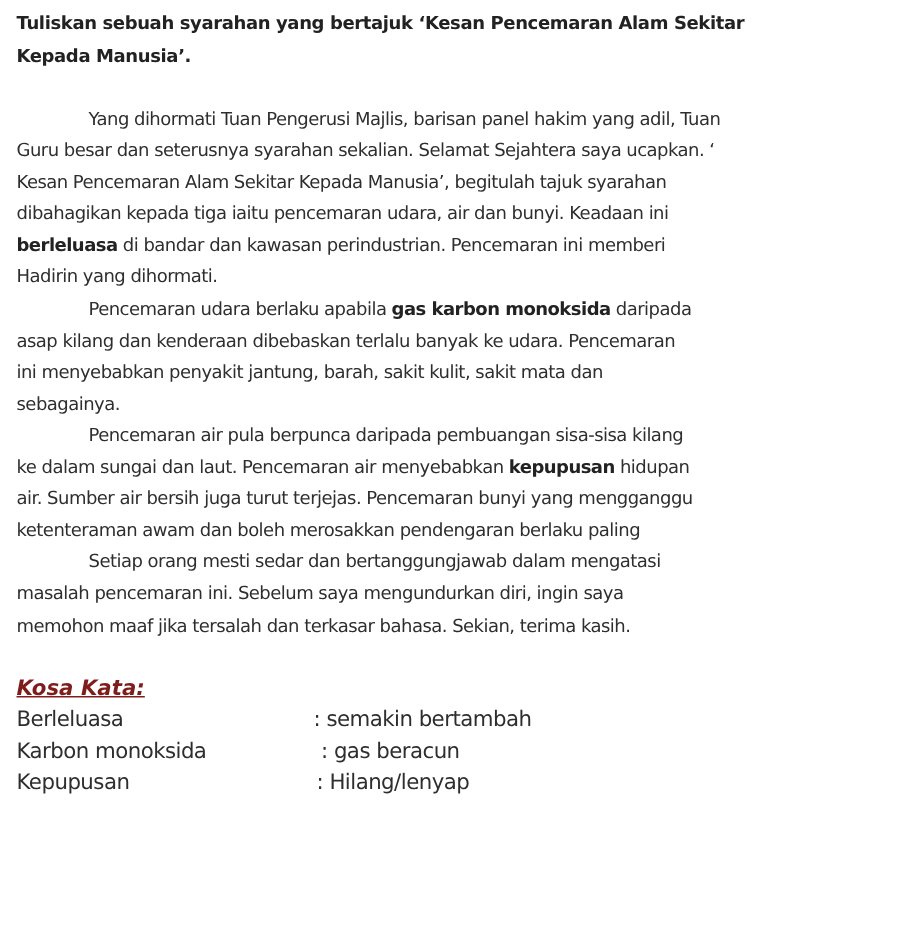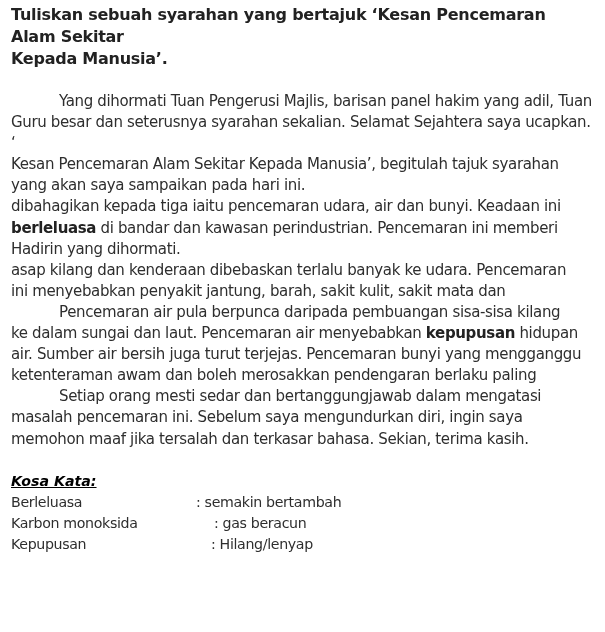--- a/index.html
+++ b/index.html
@@ -13,46 +13,46 @@
       overflow: hidden;
       font-family: "DejaVu Sans", "Liberation Sans", sans-serif;
       color: #2a2a2a;
     }
     .page {
       position: relative;
       padding: 0 10px 0 11px;
     }
     .title {
       font-weight: bold;
-      font-size: 16px;
+      font-size: 12px;
       line-height: 22px;
       margin: 0;
       padding-top: 4px;
       letter-spacing: -0.25px;
       color: #222;
     }
     .body-text {
-      font-size: 15px;
+      font-size: 12px;
       line-height: 21.1px;
       letter-spacing: -0.35px;
       color: #2e2e2e;
       margin: 0;
     }
     .spacer { height: 21px; }
     .para { margin: 0; }
     .indent { display: inline-block; width: 48px; }
     b { font-weight: bold; color: #222; }
     .vocab-heading {
       font-weight: bold;
       font-style: italic;
       text-decoration: underline;
       font-size: 14.2px;
       line-height: 21px;
       margin: 0;
-      color: #000000;
+      color: #7f1d1d;
     }
     .vocab-row {
       position: relative;
       height: 21px;
       font-size: 14.2px;
       line-height: 21px;
       letter-spacing: -0.35px;
       color: #2e2e2e;
     }
     .vocab-term { position: absolute; left: 0; }
@@ -69,32 +69,33 @@
   </div>
 
   <div class="spacer"></div>
 
   <div class="body-text">
 
     <div class="para">
       <div><span class="indent"></span><span>Yang dihormati Tuan Pengerusi Majlis, barisan panel hakim yang adil, Tuan</span></div>
       <div>Guru besar dan seterusnya syarahan sekalian. Selamat Sejahtera saya ucapkan. ‘</div>
       <div>Kesan Pencemaran Alam Sekitar Kepada Manusia’, begitulah tajuk syarahan</div>
-      <div>yang akan saya sampaikan pada hari ini.</div>
     </div>
 
     <div class="para">
       <div>dibahagikan kepada tiga iaitu pencemaran udara, air dan bunyi. Keadaan ini</div>
       <div><b>berleluasa</b><span> di bandar dan kawasan perindustrian. Pencemaran ini memberi</span></div>
       <div>Hadirin yang dihormati.</div>
     </div>
 
     <div class="para">
+      <div><span class="indent"></span><span>Pencemaran udara berlaku apabila </span><b>gas karbon monoksida</b><span> daripada</span></div>
       <div>asap kilang dan kenderaan dibebaskan terlalu banyak ke udara. Pencemaran</div>
       <div>ini menyebabkan penyakit jantung, barah, sakit kulit, sakit mata dan</div>
+      <div>sebagainya.</div>
     </div>
 
     <div class="para">
       <div><span class="indent"></span><span>Pencemaran air pula berpunca daripada pembuangan sisa-sisa kilang</span></div>
       <div><span>ke dalam sungai dan laut. Pencemaran air menyebabkan </span><b>kepupusan</b><span> hidupan</span></div>
       <div>air. Sumber air bersih juga turut terjejas. Pencemaran bunyi yang mengganggu</div>
       <div>ketenteraman awam dan boleh merosakkan pendengaran berlaku paling</div>
     </div>
 
     <div class="para">
@@ -103,21 +104,21 @@
       <div>memohon maaf jika tersalah dan terkasar bahasa. Sekian, terima kasih.</div>
     </div>
   </div>
 
   <div class="spacer"></div>
 
   <div>
     <p class="vocab-heading">Kosa Kata:</p>
     <div class="vocab-row">
       <span class="vocab-term">Berleluasa</span>
-      <span class="vocab-def" style="left:185px;">: semakin bertambah</span>
+      <span class="vocab-def" style="left:198px;">: semakin bertambah</span>
     </div>
     <div class="vocab-row">
       <span class="vocab-term">Karbon monoksida</span>
       <span class="vocab-def" style="left:203px;">: gas beracun</span>
     </div>
     <div class="vocab-row">
       <span class="vocab-term">Kepupusan</span>
       <span class="vocab-def" style="left:200px;">: Hilang/lenyap</span>
     </div>
   </div>

